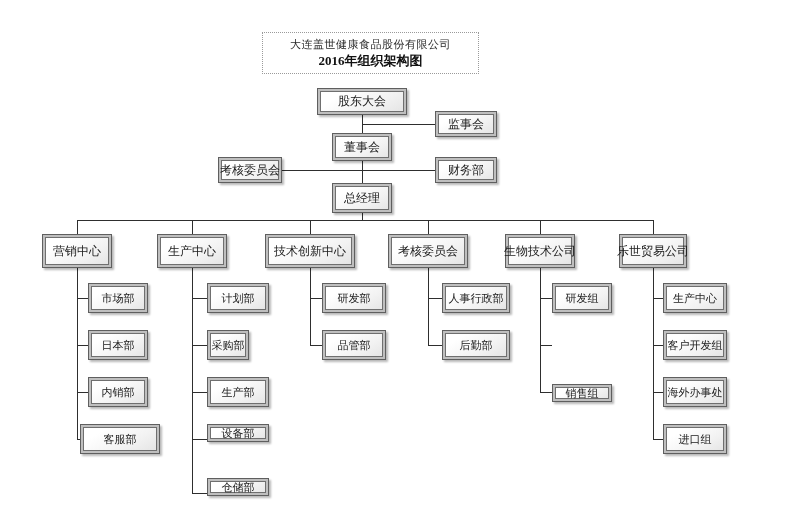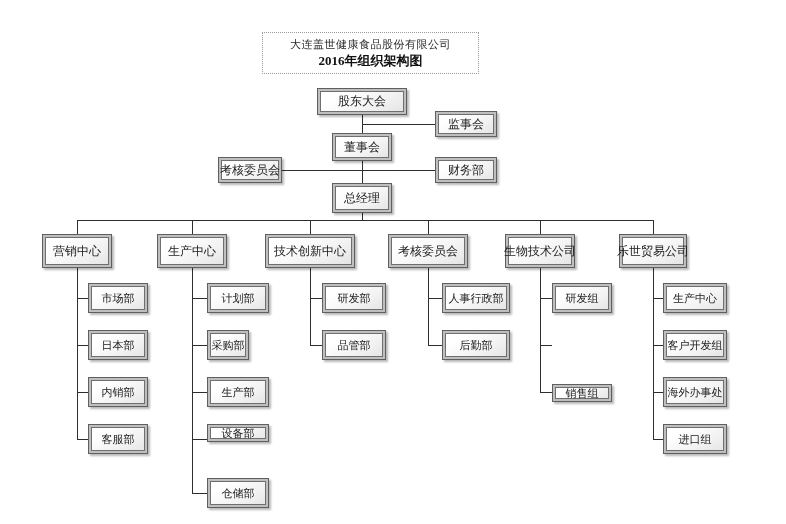--- a/index.html
+++ b/index.html
@@ -92,27 +92,27 @@
   <div class="node" style="left:42px;top:234px;width:70px;height:34px">营销中心</div>
   <div class="node" style="left:157px;top:234px;width:70px;height:34px">生产中心</div>
   <div class="node" style="left:265px;top:234px;width:90px;height:34px">技术创新中心</div>
   <div class="node" style="left:388px;top:234px;width:80px;height:34px">考核委员会</div>
   <div class="node" style="left:505px;top:234px;width:70px;height:34px">生物技术公司</div>
   <div class="node" style="left:619px;top:234px;width:68px;height:34px">乐世贸易公司</div>
 
   <div class="node child" style="left:88px;top:283px;width:60px;height:30px">市场部</div>
   <div class="node child" style="left:88px;top:330px;width:60px;height:30px">日本部</div>
   <div class="node child" style="left:88px;top:377px;width:60px;height:30px">内销部</div>
-  <div class="node child" style="left:88px;top:424px;width:60px;height:30px">客服部</div>
+  <div class="node child" style="left:80px;top:424px;width:80px;height:30px">客服部</div>
 
   <div class="node child" style="left:207px;top:283px;width:62px;height:30px">计划部</div>
   <div class="node child" style="left:207px;top:330px;width:42px;height:30px">采购部</div>
   <div class="node child" style="left:207px;top:377px;width:62px;height:30px">生产部</div>
   <div class="node child" style="left:207px;top:424px;width:62px;height:18px">设备部</div>
-  <div class="node child" style="left:207px;top:478px;width:62px;height:30px">仓储部</div>
+  <div class="node child" style="left:207px;top:478px;width:62px;height:18px">仓储部</div>
 
   <div class="node child" style="left:322px;top:283px;width:64px;height:30px">研发部</div>
   <div class="node child" style="left:322px;top:330px;width:64px;height:30px">品管部</div>
 
   <div class="node child" style="left:442px;top:283px;width:68px;height:30px">人事行政部</div>
   <div class="node child" style="left:442px;top:330px;width:68px;height:30px">后勤部</div>
 
   <div class="node child" style="left:552px;top:283px;width:60px;height:30px">研发组</div>
   <div class="node child" style="left:552px;top:384px;width:60px;height:18px">销售组</div>
 

